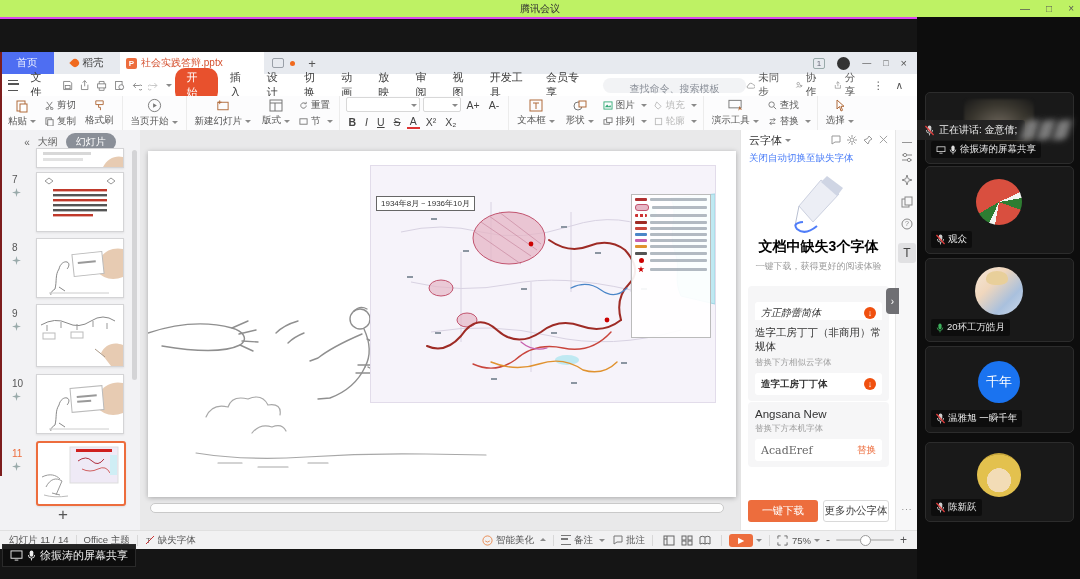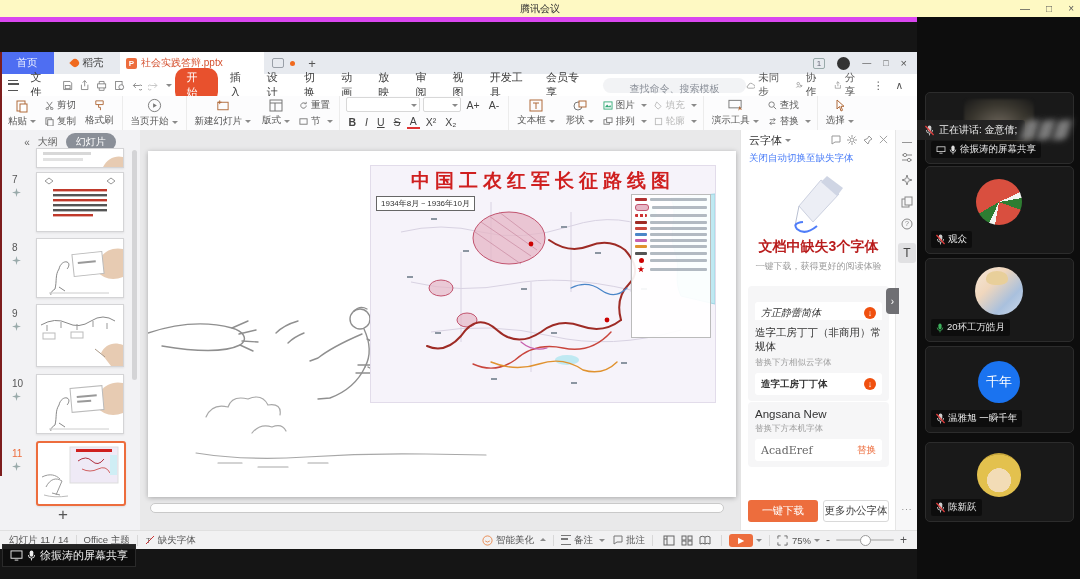--- a/index.html
+++ b/index.html
@@ -2,21 +2,21 @@
 <html><head>
 <meta charset="utf-8">
 <style>
   html,body{margin:0;padding:0;background:#000;font-family:"Liberation Sans",sans-serif;}
   #app{position:relative;width:1080px;height:579px;background:#151515;overflow:hidden;}
   .abs{position:absolute;}
   .flex{display:flex;align-items:center;}
   .caret{display:inline-block;width:0;height:0;border:3px solid transparent;border-top-color:#8a8a8a;margin-left:3px;transform:translateY(2px);}
   .caret-up{display:inline-block;width:0;height:0;border:3px solid transparent;border-bottom-color:#8a8a8a;margin-left:3px;transform:translateY(-2px);}
   
-  .titlebar{position:absolute;left:0;top:0;width:1080px;height:17px;background:#fef9c3;border-bottom:5px solid #d946ef;display:flex;align-items:center;justify-content:center;font-size:10px;color:#333;}
+  .titlebar{position:absolute;left:0;top:0;width:1080px;height:17px;background:#bef264;border-bottom:2px solid #d946ef;display:flex;align-items:center;justify-content:center;font-size:10px;color:#333;}
   .win-ctrls{position:absolute;right:6px;top:0;height:17px;display:flex;gap:16px;align-items:center;font-size:10px;color:#555;}
   
   .wps{position:absolute;left:0;top:52px;width:917px;height:496px;background:#fff;}
   .redstrip{position:absolute;left:0;top:52px;width:2px;height:424px;background:#7d1d1d;}
   .tabbar{position:absolute;left:0;top:0;width:917px;height:22px;background:#e7eaef;display:flex;align-items:stretch;font-size:10.5px;color:#444;}
   .tab-home{width:54px;background:#4e6ef2;color:#eef2ff;display:flex;align-items:center;justify-content:center;}
   .tab-docer{width:66px;display:flex;align-items:center;justify-content:center;gap:4px;}
   .flame{width:8px;height:8px;background:#f06a1e;border-radius:50% 50% 50% 0;transform:rotate(45deg);}
   .tab-doc{width:132px;background:#fff;display:flex;align-items:center;gap:4px;padding:0 6px;color:#d4502e;}
   .picon{width:11px;height:11px;background:#ed6d3d;color:#fff;border-radius:2px;font-size:8px;font-weight:bold;display:flex;align-items:center;justify-content:center;}
@@ -62,21 +62,21 @@
   .mapdate{position:absolute;left:5px;top:30px;border:1px solid #666;background:#fff;font-size:8px;color:#333;padding:1px 4px;}
   .legend{position:absolute;right:4px;top:28px;width:72px;height:136px;background:rgba(255,255,255,.92);border:1px solid #bbb;padding:3px 3px;}
   .lrow{display:flex;align-items:center;gap:3px;margin-bottom:3.2px;}
   .lchip{width:12px;height:3px;border-radius:1px;}
   .lbar{height:3px;background:#9aa3ad;border-radius:1px;flex:1;opacity:.75;}
   
   .fontpanel{position:absolute;left:740px;top:0;width:155px;height:400px;background:#fff;border-left:1px solid #e4e4e4;}
   .fp-head{position:absolute;left:0;top:0;width:155px;height:20px;display:flex;align-items:center;font-size:11px;color:#333;padding-left:8px;box-sizing:border-box;}
   .fp-icons{margin-left:auto;display:flex;gap:6px;padding-right:8px;color:#888;}
   .fp-link{position:absolute;left:8px;top:22px;font-size:9.5px;color:#4a7df8;}
-  .fp-title{position:absolute;left:0;top:108px;width:155px;text-align:center;font-size:14px;font-weight:bold;color:#b91c1c;}
+  .fp-title{position:absolute;left:0;top:108px;width:155px;text-align:center;font-size:14px;font-weight:bold;color:#000000;}
   .fp-sub{position:absolute;left:0;top:130px;width:155px;text-align:center;font-size:9px;color:#9a9a9a;}
   .fcard{position:absolute;left:7px;width:141px;background:#f6f6f7;border-radius:4px;padding:6px 7px;box-sizing:border-box;}
   .fname{font-size:10.5px;color:#333;}
   .fsub{font-size:8.5px;color:#a0a0a0;margin-top:3px;}
   .frow{margin-top:4px;background:#fff;border-radius:3px;height:22px;display:flex;align-items:center;padding:0 6px;justify-content:space-between;}
   .dlbadge{width:12px;height:12px;border-radius:50%;background:#f0500f;color:#fff;font-size:9px;display:flex;align-items:center;justify-content:center;}
   .fbtn{position:absolute;top:370px;height:22px;border-radius:3px;font-size:10.5px;display:flex;align-items:center;justify-content:center;}
   .fbtn.primary{left:7px;width:70px;background:#ed6d3d;color:#fff;}
   .fbtn.ghost{left:82px;width:66px;background:#fff;border:1px solid #d9d9d9;color:#444;box-sizing:border-box;}
   
@@ -532,21 +532,20 @@
             </g>
             <g fill="none" stroke="#a8a8a8" stroke-width="1.2" stroke-linecap="round">
               <path d="M58 266 q6 -14 22 -10 q4 -12 20 -8 q14 -6 20 6 q14 -2 12 10"></path>
               <path d="M104 282 q8 -10 20 -6 q10 -4 14 4"></path>
               <path d="M48 302 q50 8 110 4 t120 -3 t60 1"></path>
               <path d="M70 312 h24 M110 316 h30 M160 312 h20"></path>
             </g>
           </svg>
 
           <div class="map">
-            <div class="maptitle">中国工农红军长征路线图</div>
             <div class="mapdate">1934年8月－1936年10月</div>
             <svg class="abs" style="left:0;top:26px;" width="344" height="210" viewBox="0 0 344 210">
               <g fill="none" stroke="#d8d2e2" stroke-width="1">
                 <path d="M30 40q40-10 80 0t90-6 90 8M40 90q50 12 100 2t120 6M60 140q60-10 120 4t130-6"></path>
                 <path d="M120 10v60M200 20v80M260 30v70M90 60v90M160 90v90"></path>
               </g>
               <path d="M300 6c8 18-4 34 4 54 6 16-2 28 6 44l34 8V2z" fill="#bfe9f2" stroke="#9ed4e2"></path>
               <path d="M282 16c6 4 4 12-2 14s-12-4-8-10 6-6 10-4z" fill="#bfe9f2"></path>
               <ellipse cx="196" cy="168" rx="12" ry="5" fill="#bfe9f2"></ellipse>
               <ellipse cx="138" cy="46" rx="36" ry="26" fill="#e6b6c6" fill-opacity="0.75" stroke="#c2536e"></ellipse>

